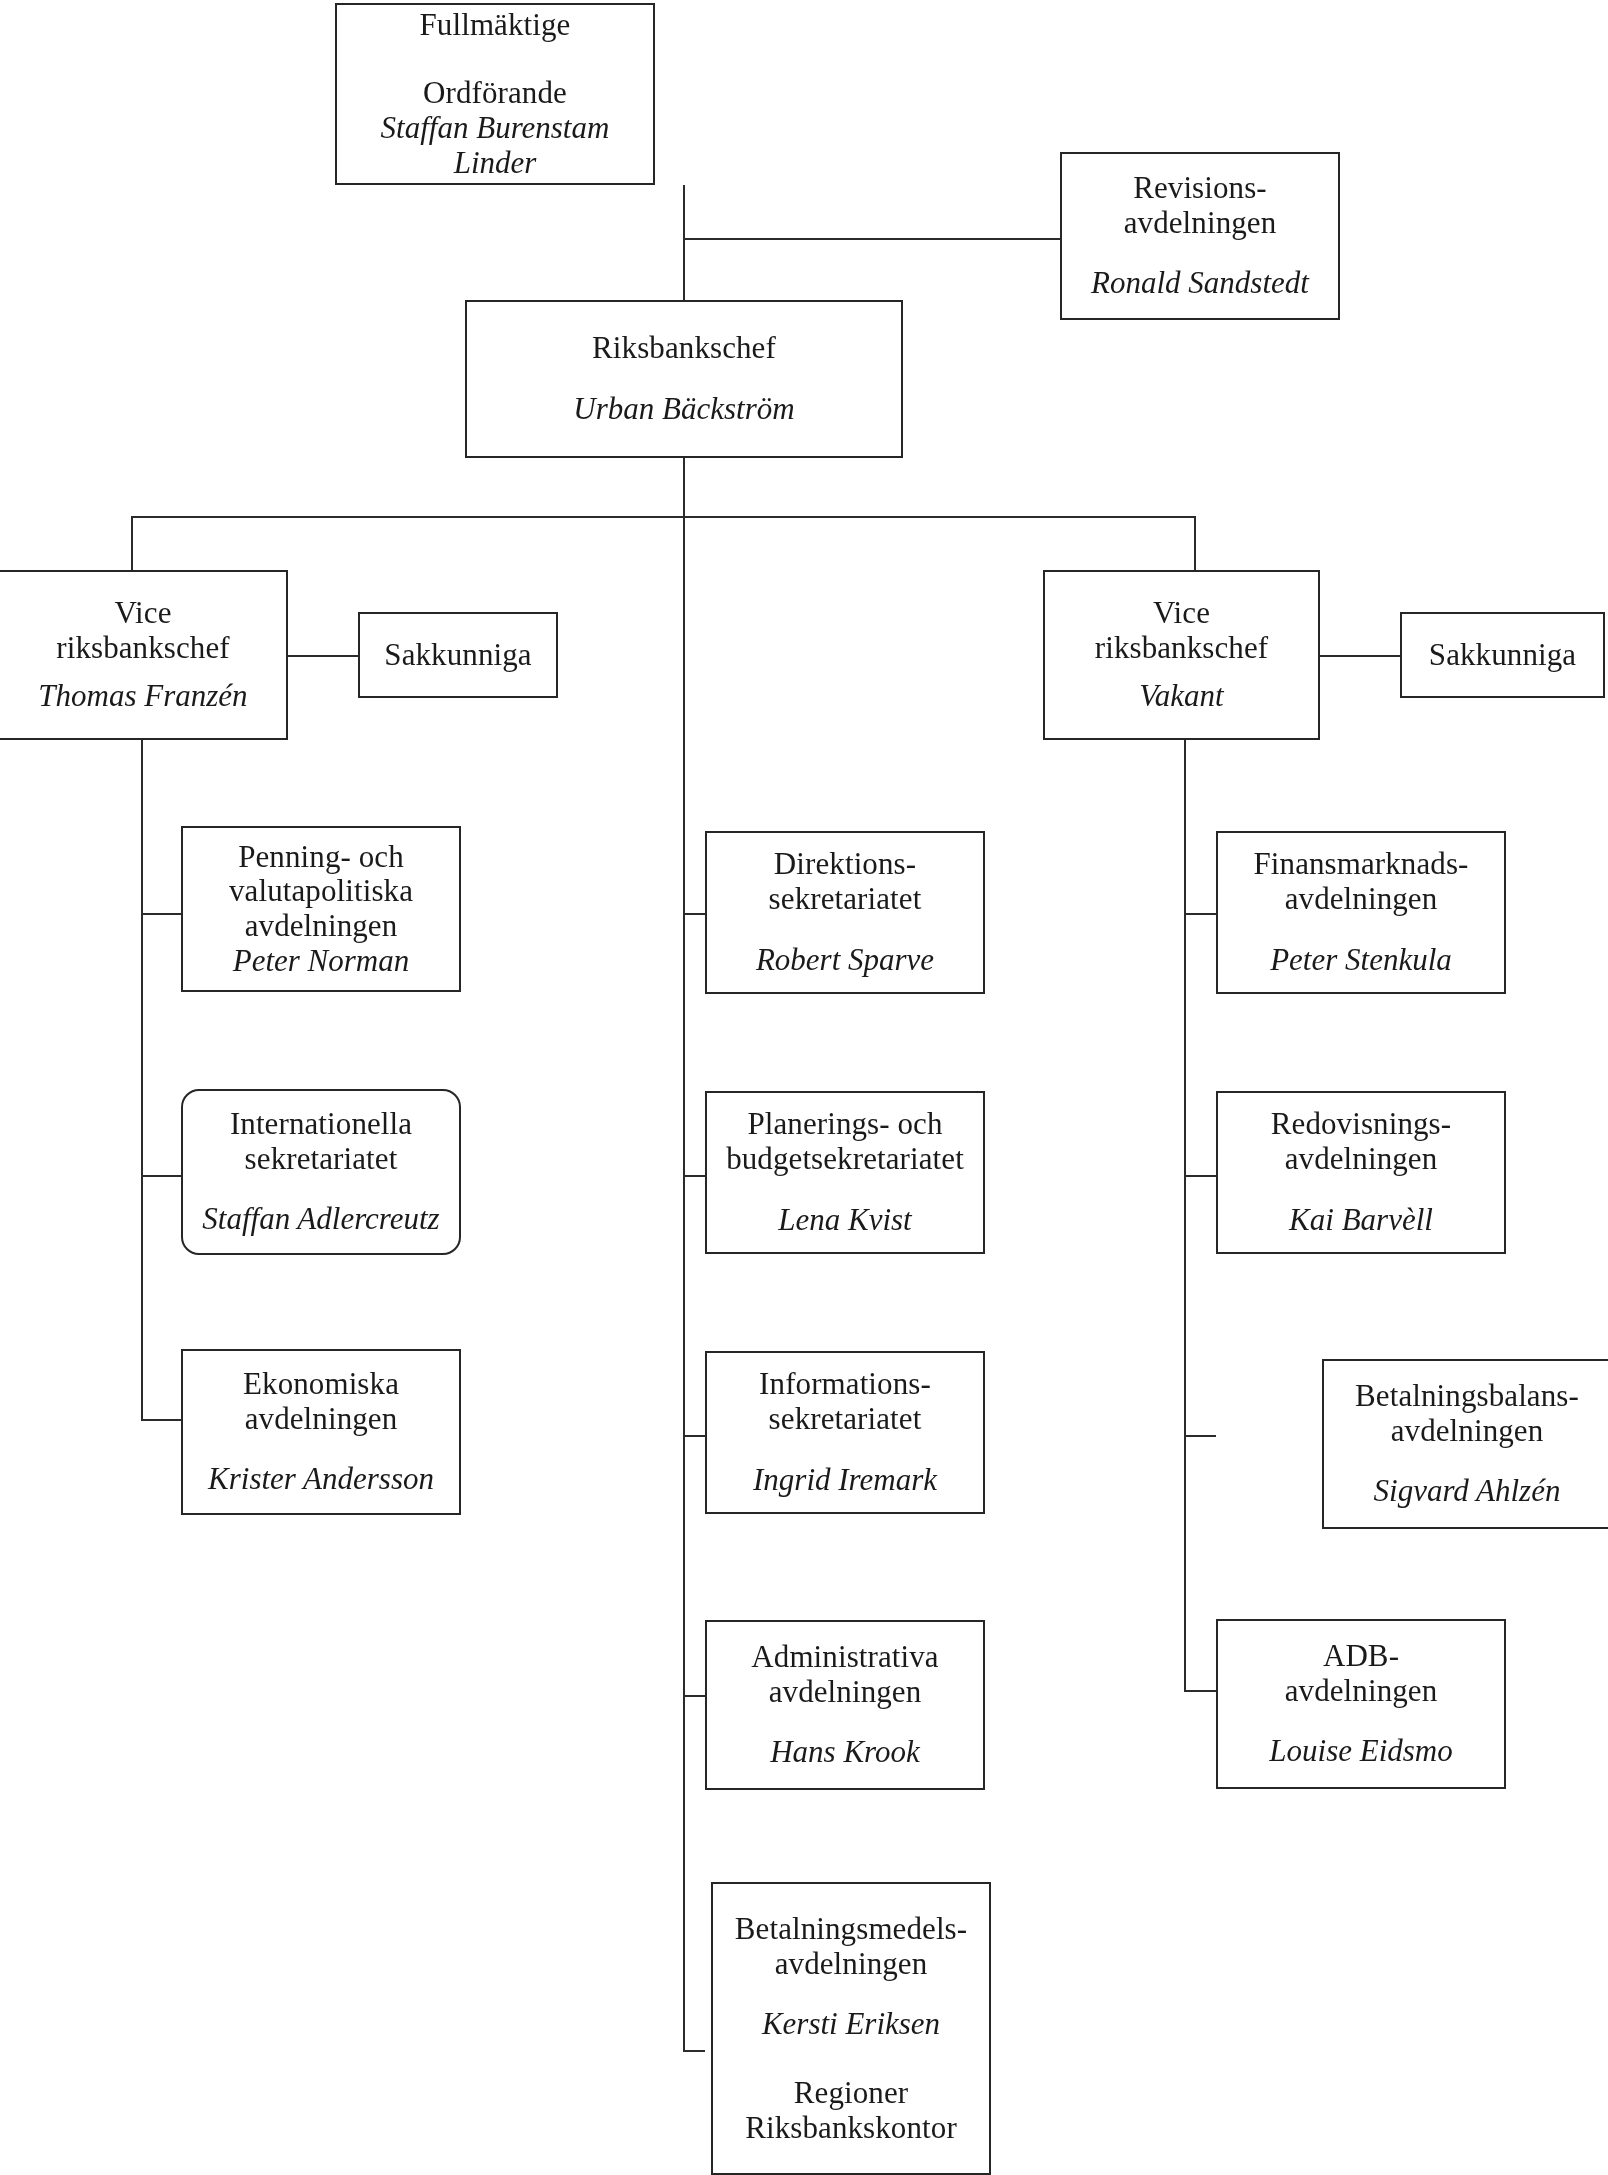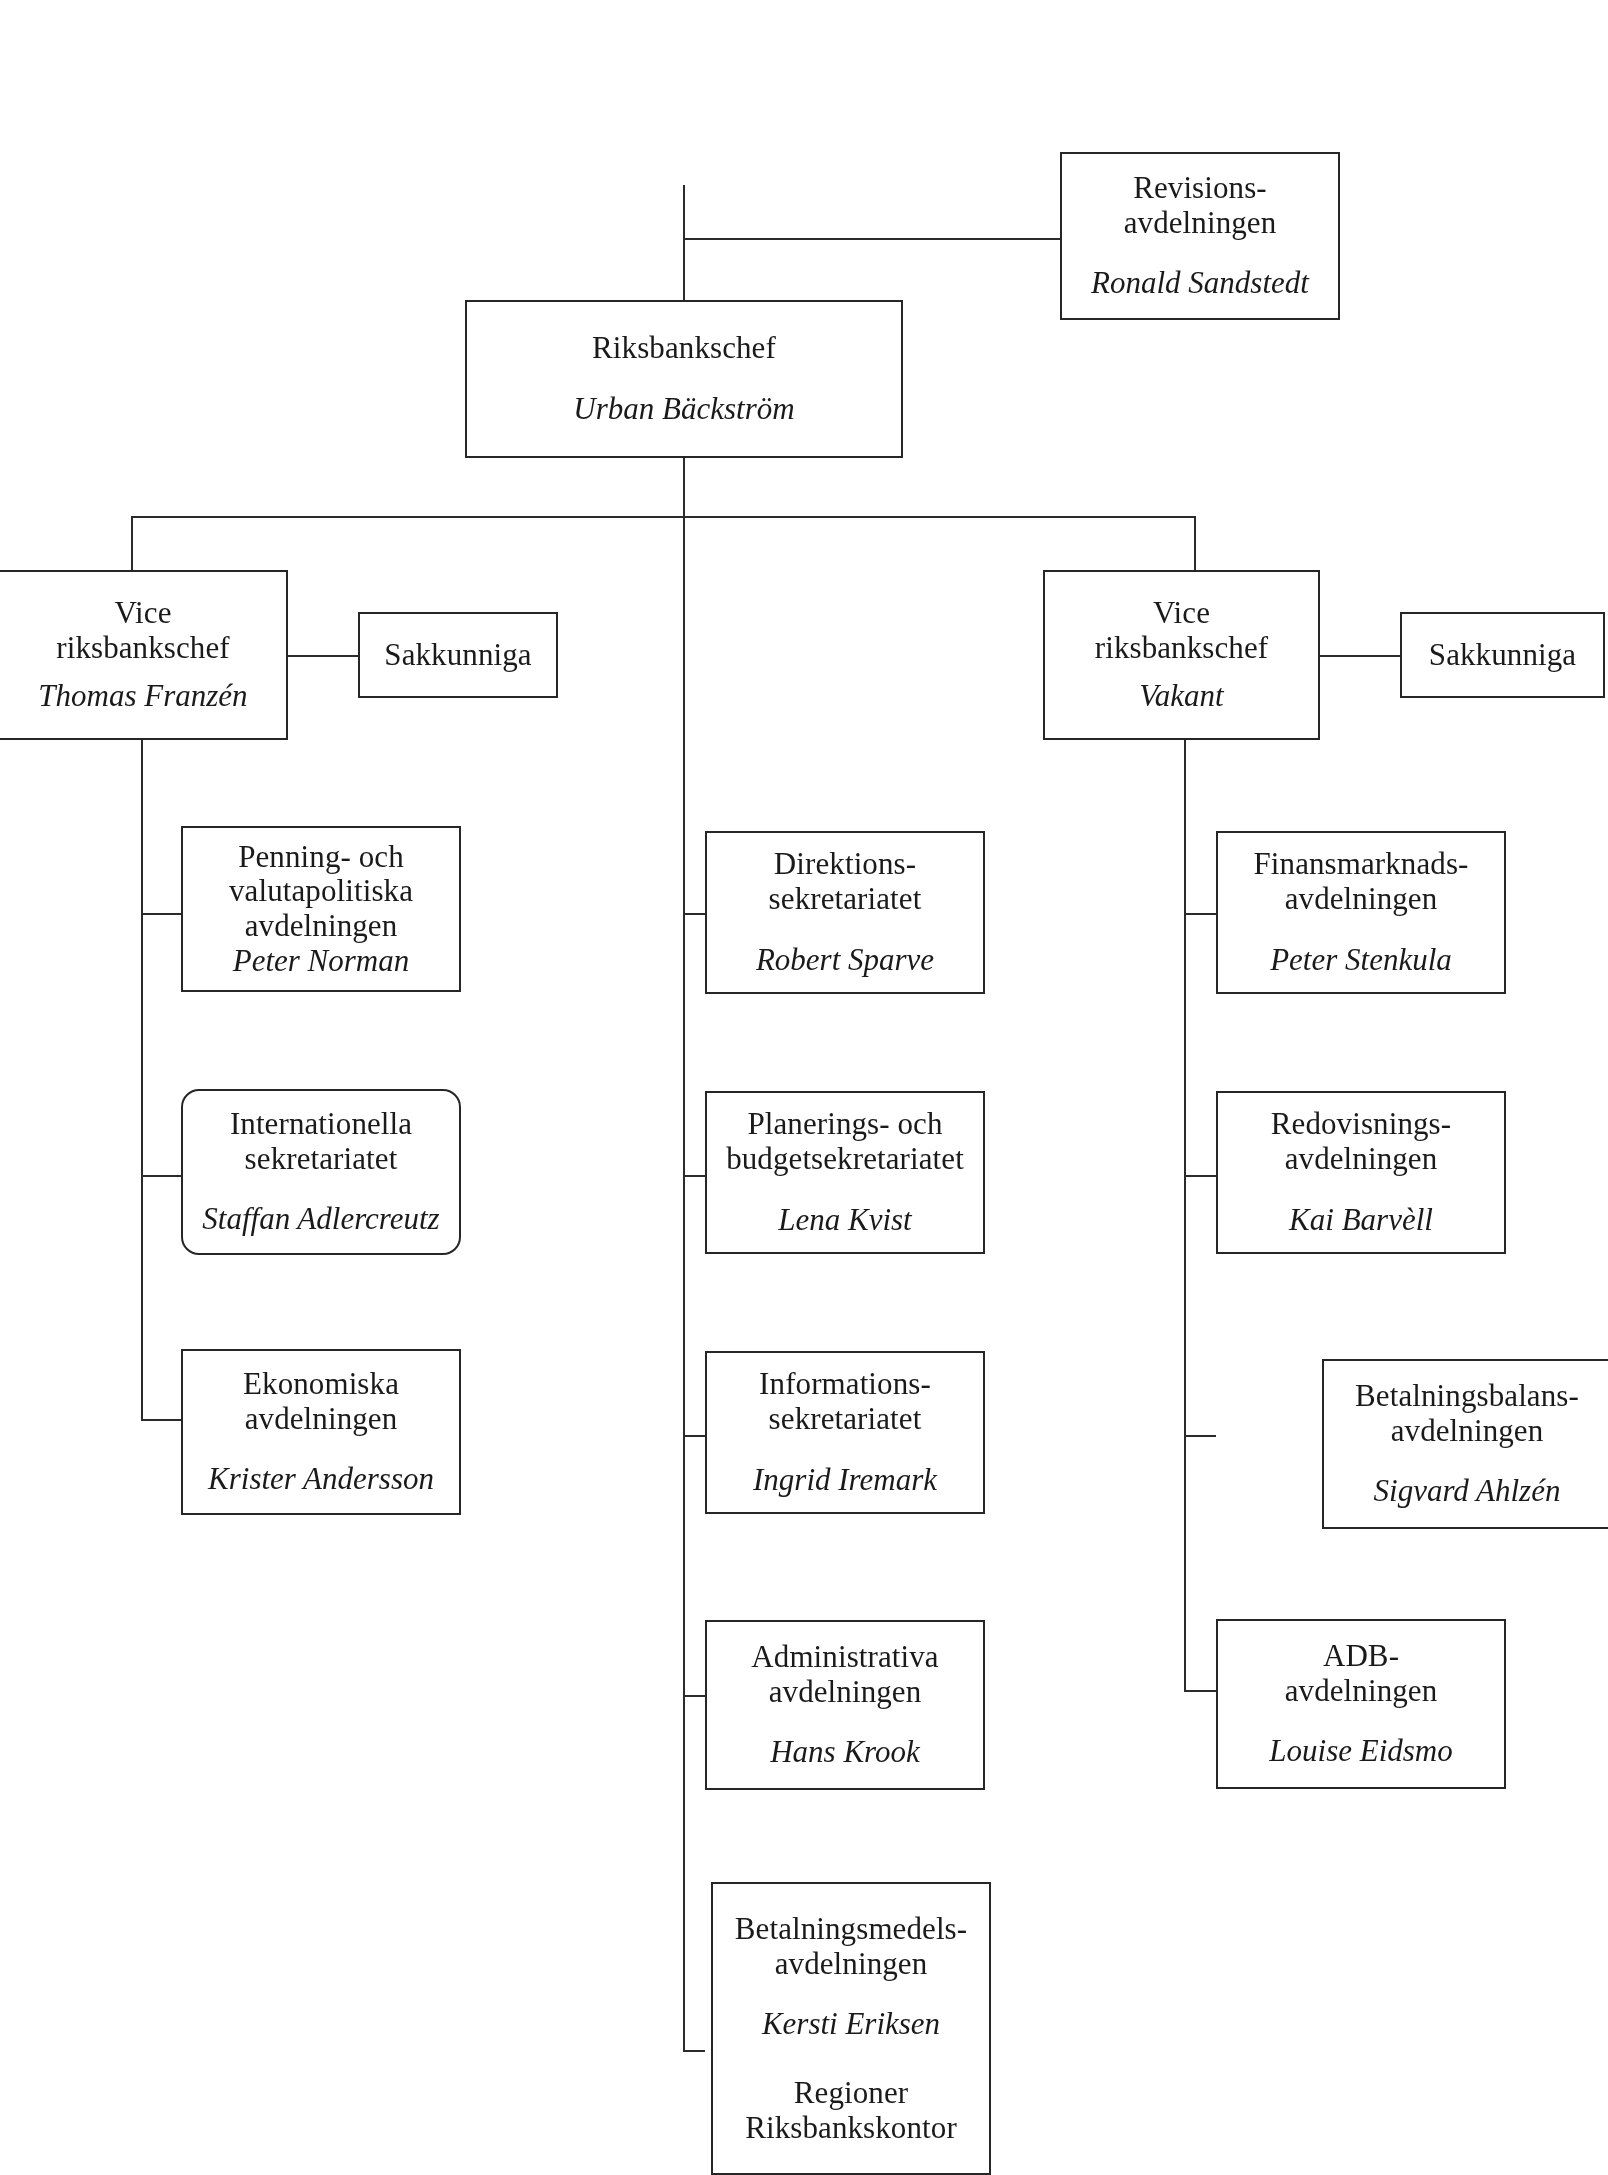--- a/index.html
+++ b/index.html
@@ -84,20 +84,26 @@
   <div class="line h" style="left:683px; top:1435px; width:22px;"></div>
   <div class="line h" style="left:683px; top:1695px; width:22px;"></div>
   <div class="line h" style="left:683px; top:2050px; width:22px;"></div>
 
   <div class="line v" style="left:1184px; top:740px; height:951px;"></div>
   <div class="line h" style="left:1184px; top:913px; width:32px;"></div>
   <div class="line h" style="left:1184px; top:1175px; width:32px;"></div>
   <div class="line h" style="left:1184px; top:1435px; width:32px;"></div>
   <div class="line h" style="left:1184px; top:1690px; width:32px;"></div>
 
+  <div class="node" style="left:335px; top:3px; width:320px; height:182px;">
+    <div class="title">Fullmäktige</div>
+    <div class="gap-lg"></div>
+    <div class="title">Ordförande</div>
+    <div class="person">Staffan Burenstam Linder</div>
+  </div>
 
   <div class="node" style="left:1060px; top:152px; width:280px; height:168px;">
     <div class="title">Revisions-
 avdelningen</div>
     <div class="gap-md"></div>
     <div class="person">Ronald Sandstedt</div>
   </div>
 
   <div class="node" style="left:465px; top:300px; width:438px; height:158px;">
     <div class="title">Riksbankschef</div>

